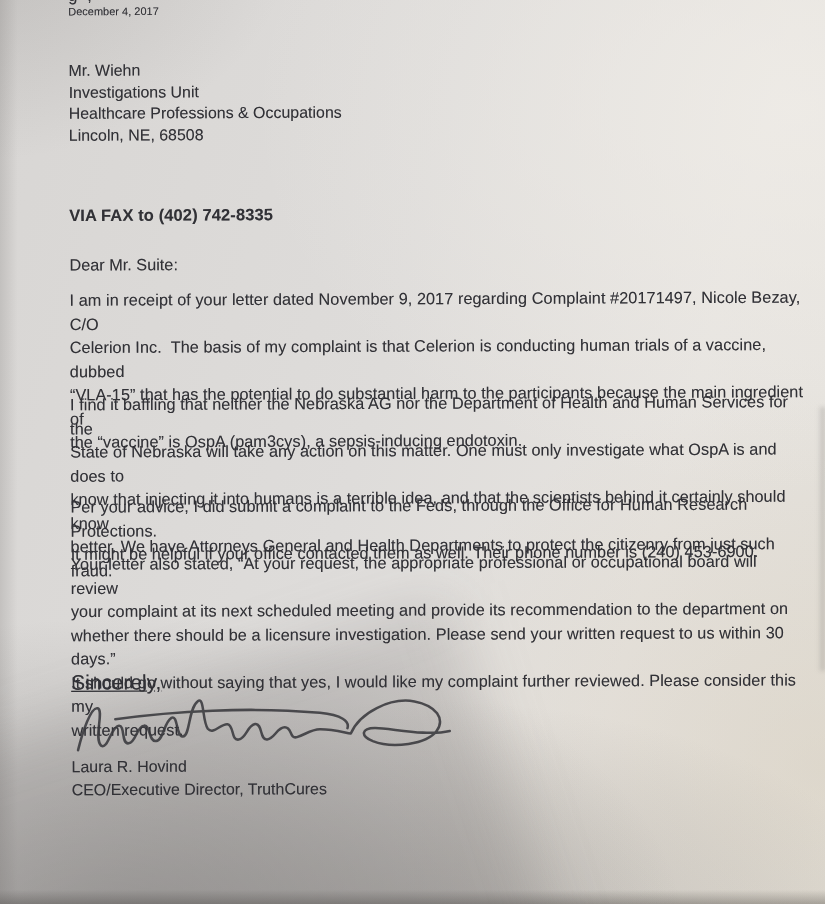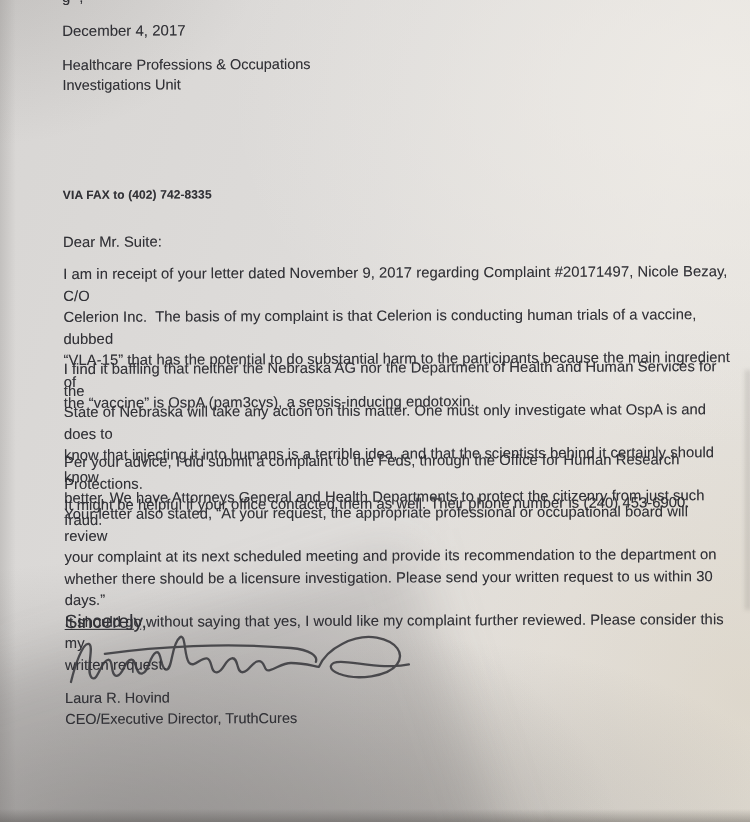--- a/index.html
+++ b/index.html
@@ -40,23 +40,23 @@
     text-shadow: 0 0 0.6px rgba(49,49,54,0.35);
   }
   .letter-content > div { position: absolute; left: 0; }
   .top-fragment-clip {
     top: 0; left: -4px; height: 5px; width: 60px; overflow: hidden;
   }
   .top-fragment-clip span {
     display: inline-block; font-size: 15px; line-height: 16px;
     transform: translateY(-12px); letter-spacing: 9px;
   }
-  .date { top: 22px; font-size: 15px; }
+  .date { top: 6px; font-size: 10px; }
   .recipient { top: 56px; font-size: 14.5px; line-height: 19.6px; }
-  .via-fax { top: 188px; font-size: 12px; font-weight: 700; letter-spacing: 0.1px; }
+  .via-fax { top: 188px; font-size: 15px; font-weight: 700; letter-spacing: 0.1px; }
   .salutation { top: 234px; font-size: 14.8px; }
   .para {
     font-size: 14.8px; line-height: 21.5px; width: 668px;
     white-space: pre-wrap; letter-spacing: 0.05px;
   }
   .p1 { top: 264px; }
   .p2 { top: 359px; }
   .p3 { top: 452px; }
   .p4 { top: 504px; }
   .closing { top: 611px; font-size: 19px; text-decoration: underline; }
@@ -73,22 +73,24 @@
 
 <div class="letter-content">
 
   <div class="top-fragment-clip">
     <span>g,</span>
   </div>
 
   <div class="date">December 4, 2017</div>
 
   <div class="recipient">
+    <div>Mr. Wiehn</div>
+    <div>Investigations Unit</div>
     <div>Healthcare Professions &amp; Occupations</div>
-    <div>Investigations Unit</div>
+    <div>Lincoln, NE, 68508</div>
   </div>
 
   <div class="via-fax">VIA FAX to (402) 742-8335</div>
 
   <div class="salutation">Dear Mr. Suite:</div>
 
   <div class="para p1">I am in receipt of your letter dated November 9, 2017 regarding Complaint #20171497, Nicole Bezay, C/O
 Celerion Inc.  The basis of my complaint is that Celerion is conducting human trials of a vaccine, dubbed
 “VLA-15” that has the potential to do substantial harm to the participants because the main ingredient of
 the “vaccine” is OspA (pam3cys), a sepsis-inducing endotoxin.</div>

